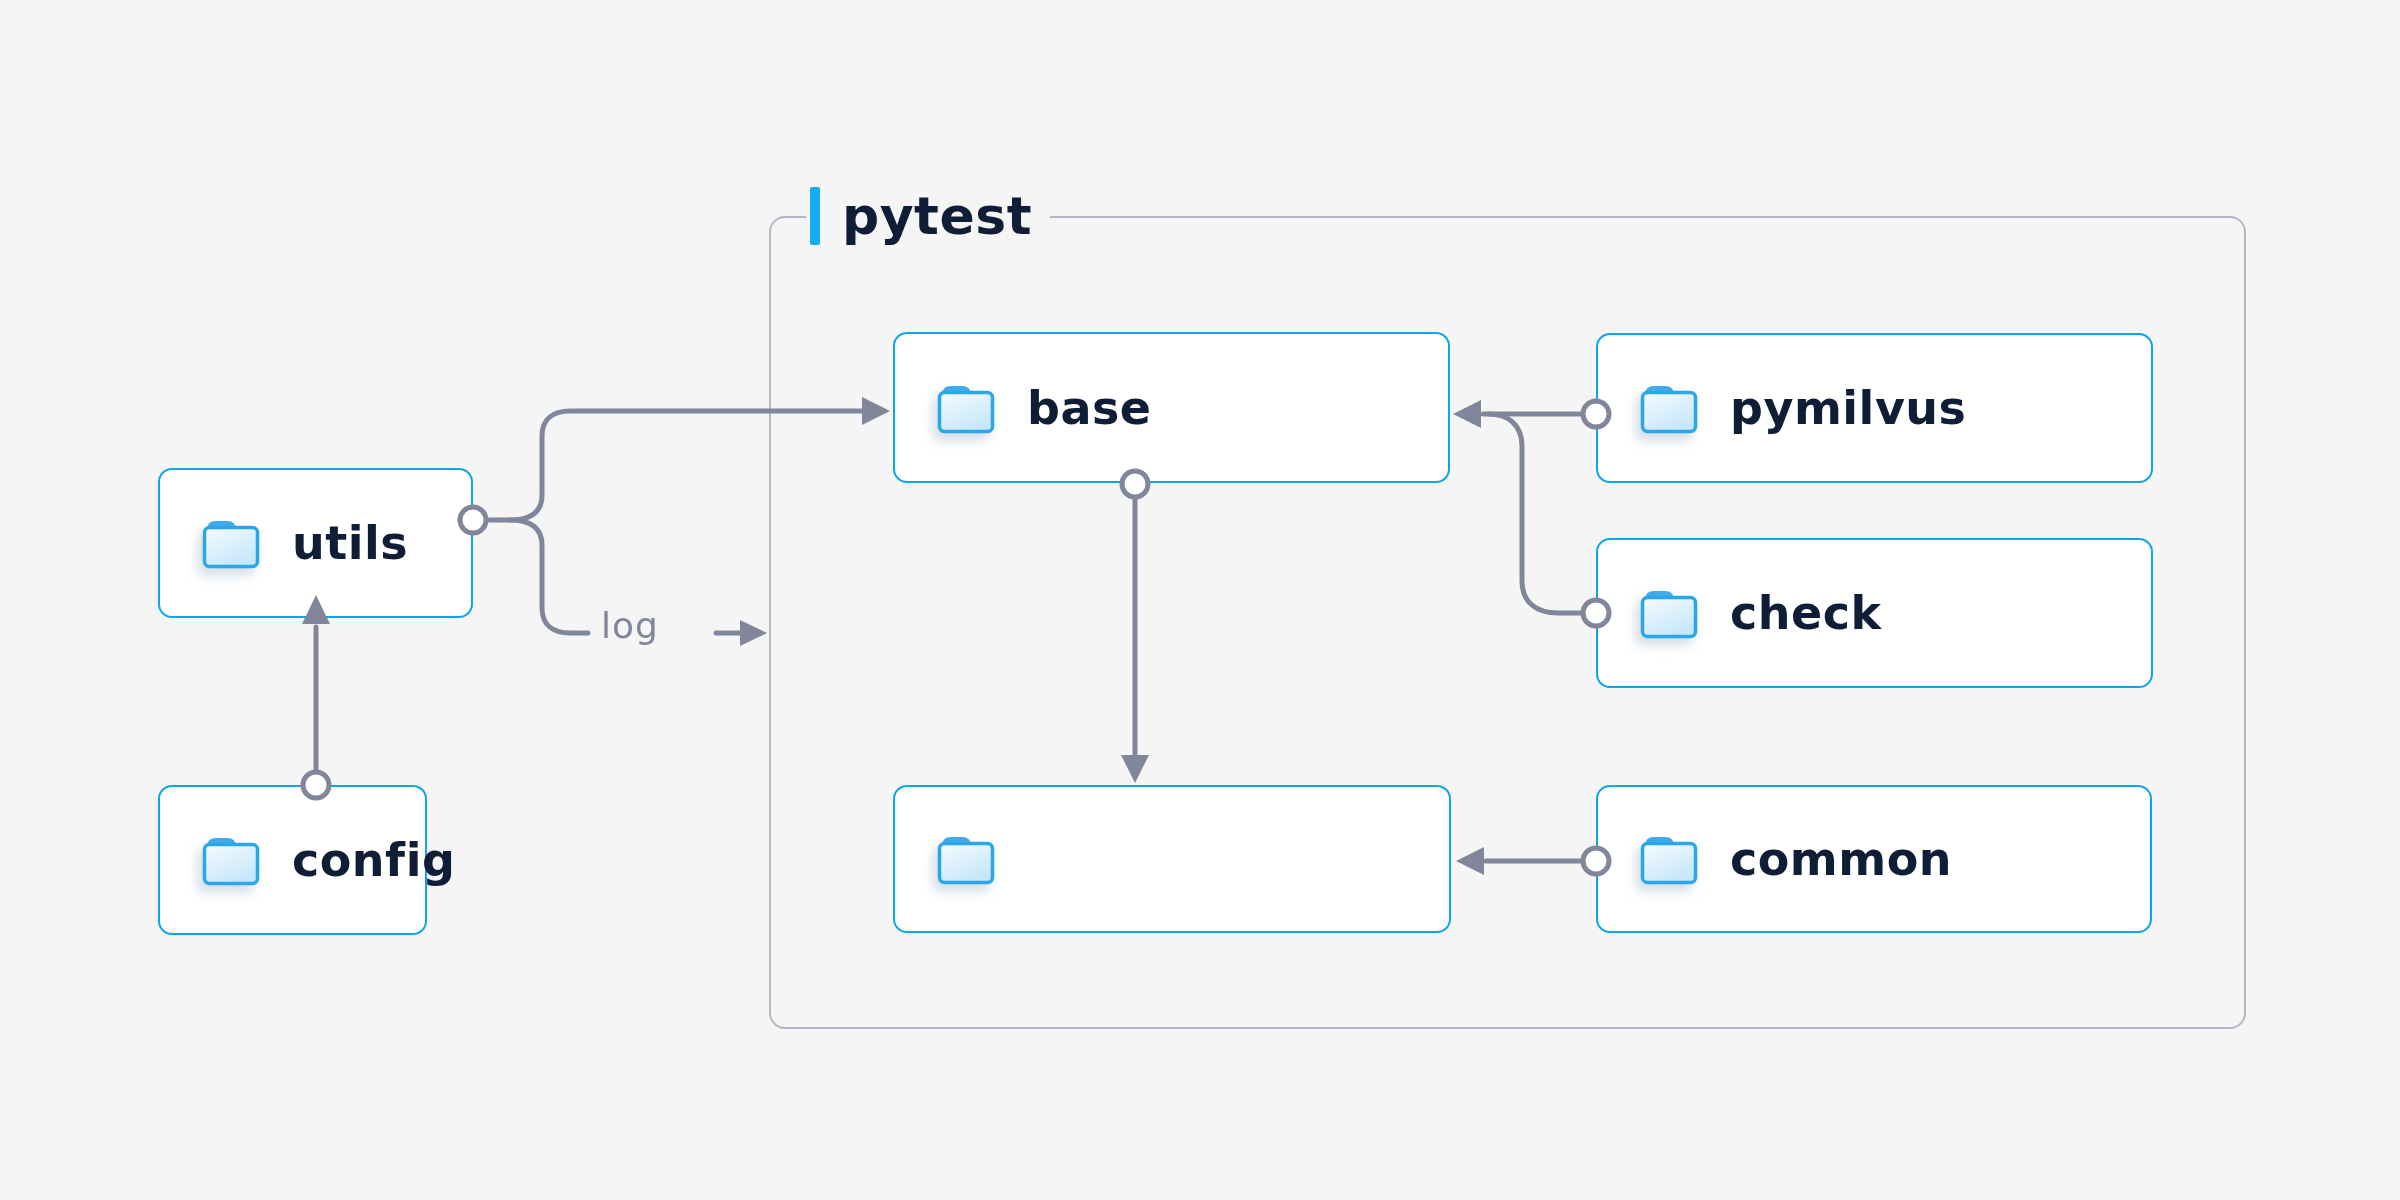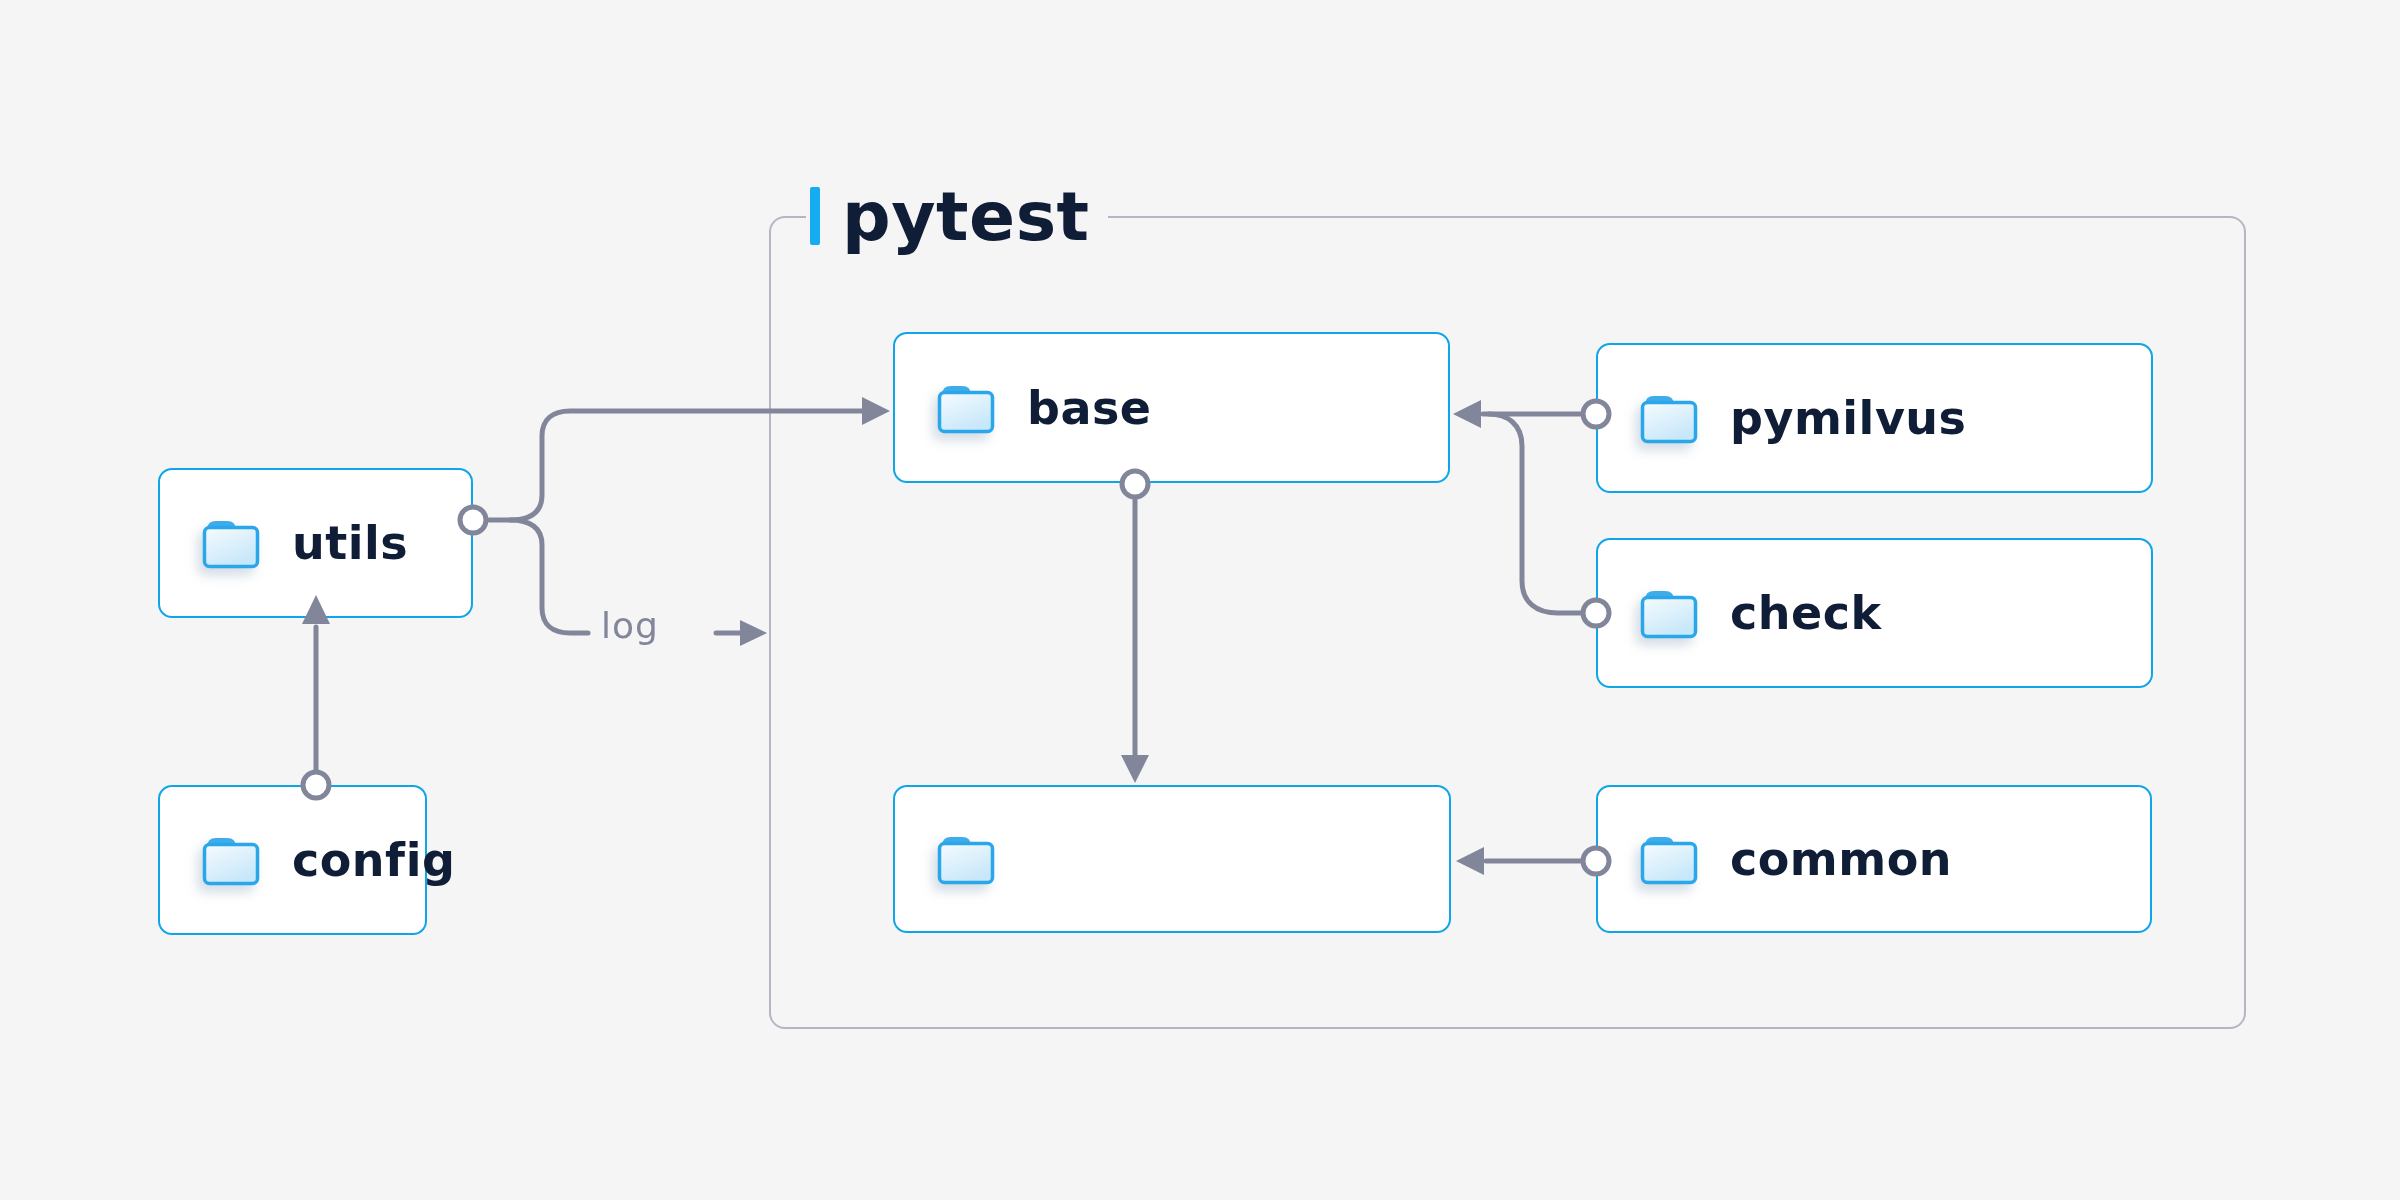--- a/index.html
+++ b/index.html
@@ -41,21 +41,21 @@
     z-index: 2;
   }
   .accent-bar {
     display: inline-block;
     width: 10px;
     height: 58px;
     border-radius: 2px;
     background: #16ACF2;
   }
   .group-title {
-    font-size: 68px;
+    font-size: 52px;
     font-weight: 600;
     color: #0F1D36;
     letter-spacing: 0.5px;
   }
   
   .node {
     position: absolute;
     display: flex;
     align-items: center;
     gap: 30px;
@@ -73,21 +73,21 @@
     letter-spacing: 0.5px;
   }
   .folder {
     display: inline-flex;
     filter: drop-shadow(-5px 7px 6px rgba(110, 140, 170, 0.30));
   }
   #node-utils     { left: 158px;  top: 468px; width: 315px; height: 150px; }
   #node-config    { left: 158px;  top: 785px; width: 269px; height: 150px; }
   #node-base      { left: 893px;  top: 332px; width: 557px; height: 151px; }
   #node-testcases { left: 893px;  top: 785px; width: 558px; height: 148px; }
-  #node-pymilvus  { left: 1596px; top: 343px; width: 557px; height: 150px; }
+  #node-pymilvus  { left: 1596px; top: 333px; width: 557px; height: 150px; }
   #node-check     { left: 1596px; top: 538px; width: 557px; height: 150px; }
   #node-common    { left: 1596px; top: 785px; width: 556px; height: 148px; }
   
   .log-label {
     position: absolute;
     left: 601px;
     top: 605px;
     font-size: 36px;
     font-weight: 500;
     color: #82869A;

